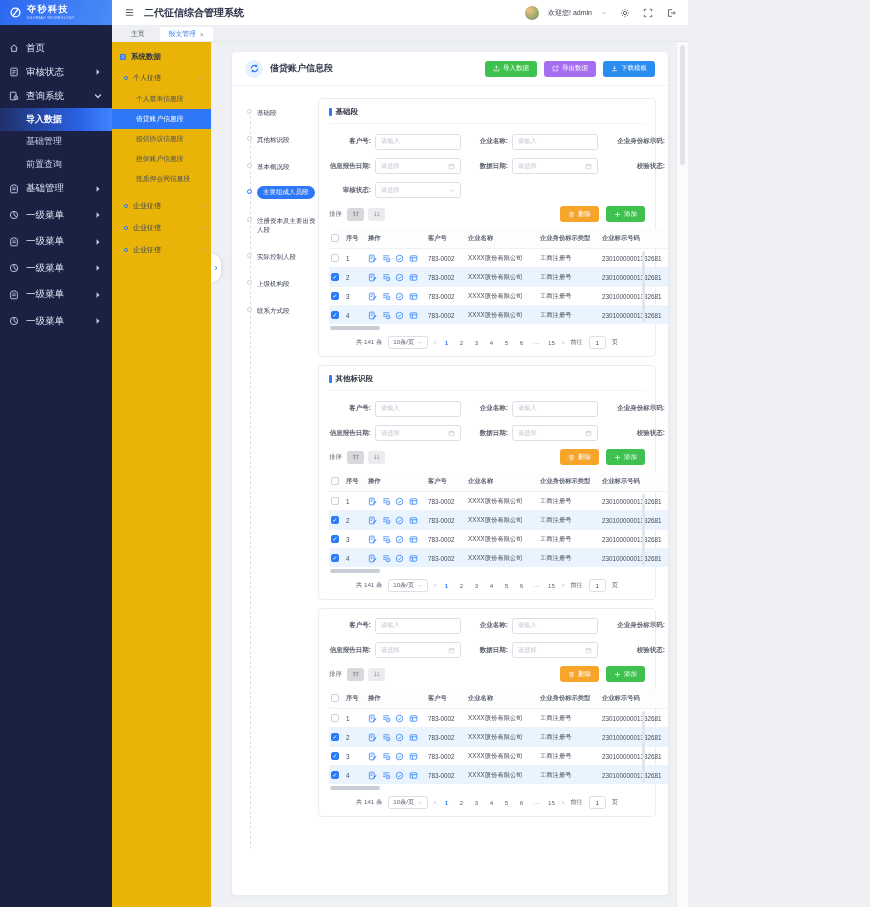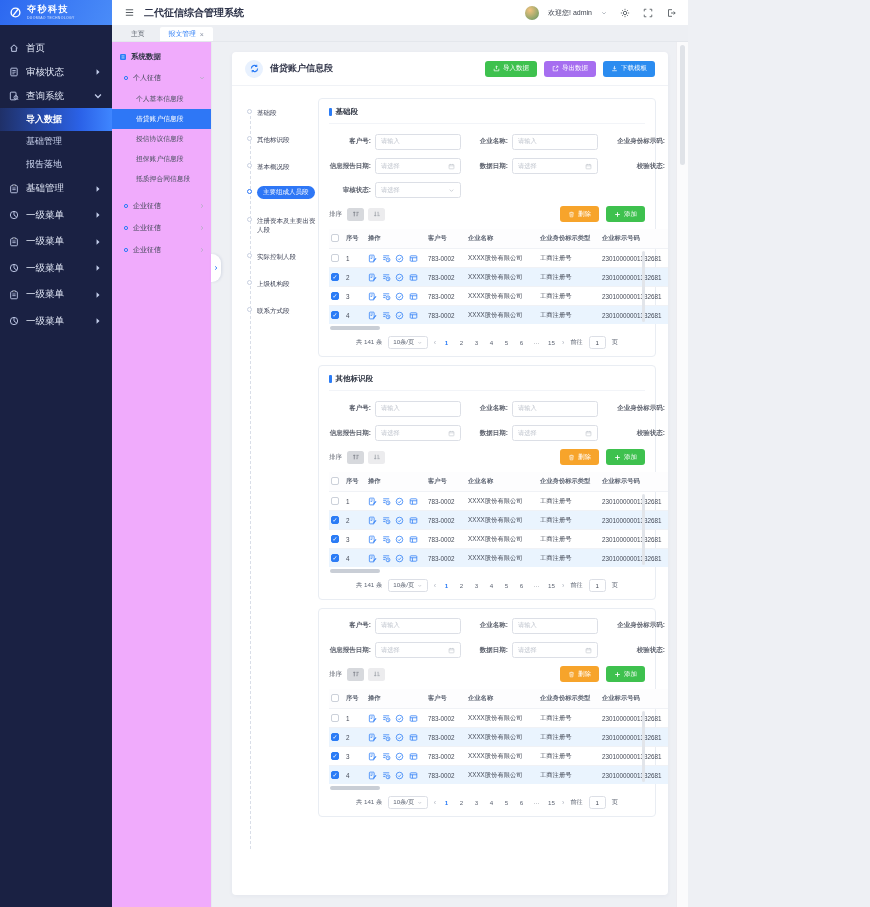--- a/index.html
+++ b/index.html
@@ -38,21 +38,21 @@
   .tb-ico svg { width:10px; height:10px; }
 
   .tabstrip { height:17px; background:#edeff3; display:flex; align-items:flex-end; padding-left:10px; gap:6px; border-bottom:1px solid #e4e7ec; flex-shrink:0; }
   .tab { height:14px; display:flex; align-items:center; gap:4px; padding:0 9px; font-size:6.8px; color:#5f6670; cursor:pointer; }
   .tab.active { background:#fff; color:#2b7cf6; border-radius:2px 2px 0 0; }
   .tab-close { font-size:7px; color:#8a93a6; line-height:1; }
 
   .workspace { flex:1; display:flex; min-height:0; position:relative; }
 
   
-  .subsidebar { width:100px; flex-shrink:0; background:#f0abfc; border-right:1px solid #e8eaee; position:relative; padding-top:5px; font-size:7px; }
+  .subsidebar { width:100px; flex-shrink:0; background:#eab308; border-right:1px solid #e8eaee; position:relative; padding-top:5px; font-size:7px; }
   .sys-header { display:flex; align-items:center; gap:4px; padding:5px 7px; font-size:7.5px; font-weight:bold; color:#303644; }
   .sys-header .ico { color:#2b7cf6; display:flex; } .sys-header .ico svg { width:8px; height:8px; }
   .tree-parent { display:flex; align-items:center; gap:4px; padding:6px 6px 6px 11px; color:#3f4554; font-size:7px; cursor:pointer; }
   .tree-parent .ico.blue { color:#2b7cf6; display:flex; } .tree-parent .ico.blue svg { width:6px; height:6px; }
   .tree-arrow { margin-left:auto; color:#a8aeba; display:flex; } .tree-arrow svg { width:6px; height:6px; }
   .tree-leaf { padding:5px 2px 5px 24px; color:#4a5060; font-size:6.8px; cursor:pointer; white-space:nowrap; }
   .tree-leaf.active { background:#2e77f6; color:#fff; }
   .collapse-handle { position:absolute; right:-10px; top:212px; width:10px; height:28px; background:#fff;
     border-radius:0 9px 9px 0; box-shadow:1px 0 3px rgba(30,60,120,.12); display:flex; align-items:center; justify-content:center;
     color:#2b7cf6; z-index:5; cursor:pointer; }
@@ -183,21 +183,21 @@
           </span>
           <span class="nav-label">查询系统</span>
           <span class="ico nav-arrow">
             <svg viewBox="0 0 12 12">
               <path d="M2.5 4.2 6 7.8l3.5-3.6" fill="none" stroke="currentColor" stroke-width="1.5"></path>
             </svg>
           </span>
         </div>
         <div class="sub-item active">导入数据</div>
         <div class="sub-item">基础管理</div>
-        <div class="sub-item">报告落地</div>
+        <div class="sub-item">前置查询</div>
         <div class="nav-item spread">
           <span class="ico">
             <svg viewBox="0 0 12 12">
               <rect x="2" y="2" width="8" height="8.5" rx="1" fill="none" stroke="currentColor" stroke-width="1.1"></rect>
               <path d="M4.2 2V1h3.6v1M4 4.8h4M4 6.8h4" stroke="currentColor" stroke-width="1"></path>
             </svg>
           </span>
           <span class="nav-label">基础管理</span>
           <span class="ico nav-arrow">
             <svg viewBox="0 0 12 12">

